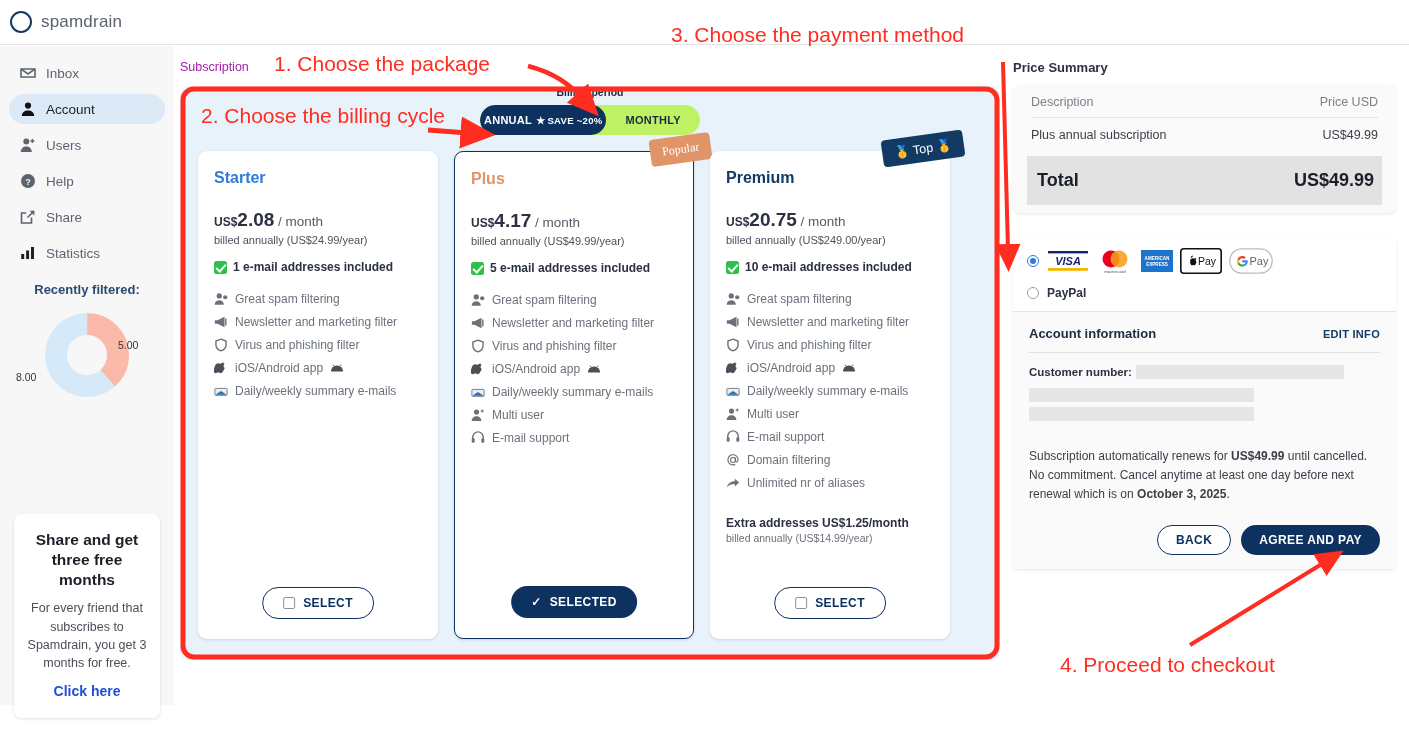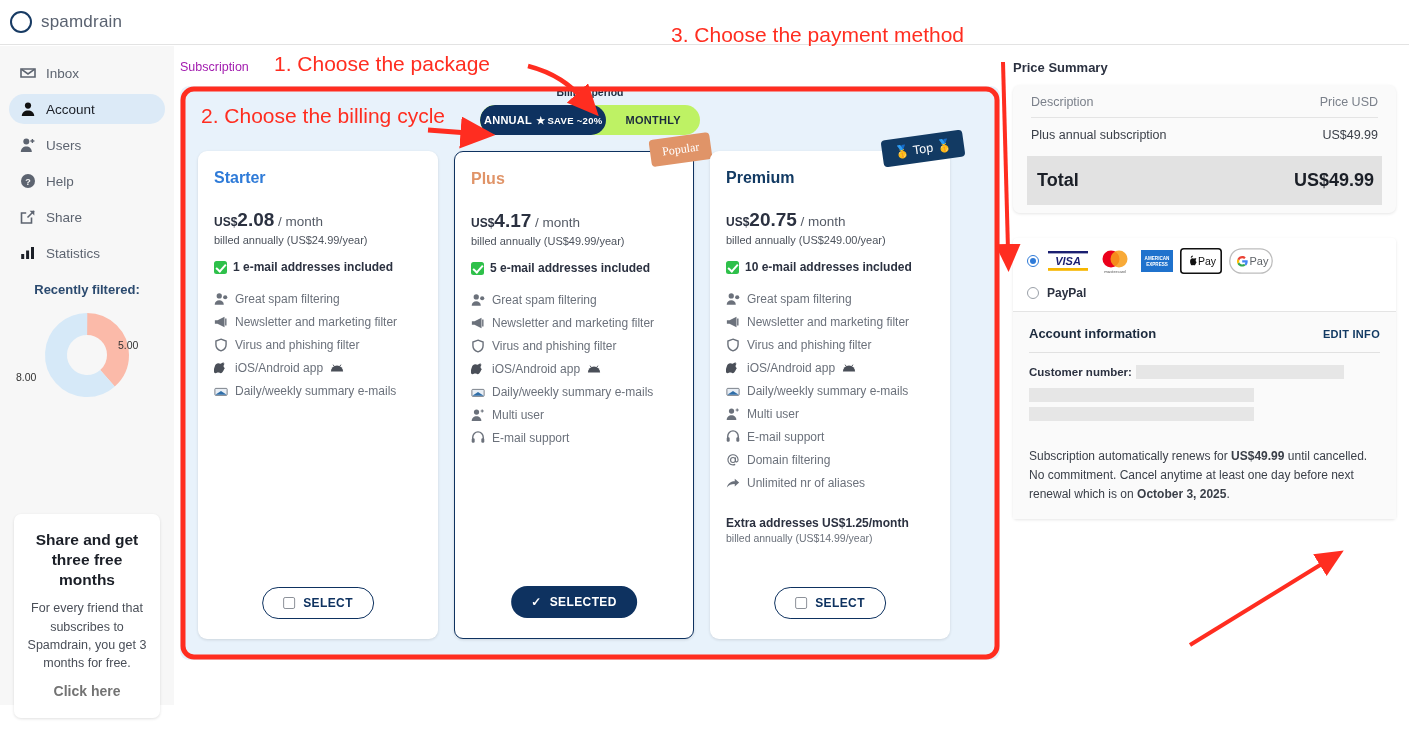--- a/index.html
+++ b/index.html
@@ -46,21 +46,21 @@
   .donut-lbl { position: absolute; font-size: 10.5px; color: #333; }
 
   .promo {
     position: absolute; left: 14px; top: 468px; width: 146px;
     background: #fff; border-radius: 7px; padding: 16px 12px 18px 12px;
     box-shadow: 0 1px 3px rgba(0,0,0,.12);
     text-align: center;
   }
   .promo h3 { font-size: 15.5px; color: #1b1f27; line-height: 1.3; margin-bottom: 9px; }
   .promo p { font-size: 12.5px; color: #4a4f58; line-height: 1.45; margin-bottom: 10px; }
-  .promo a { font-size: 14px; color: #737373; font-weight: bold; text-decoration: none; }
+  .promo a { font-size: 14px; color: #1d4ed8; font-weight: bold; text-decoration: none; }
 
   
   .sub-title {
     position: absolute; left: 180px; top: 60px;
     font-size: 12.5px; font-weight: normal; color: #a21caf;
   }
   .plans-panel {
     position: absolute; left: 180px; top: 86px; width: 820px; height: 574px;
     background: #e8f2fb; border-radius: 9px;
   }
@@ -639,20 +639,24 @@
       <div class="acct-sep"></div>
       <div class="cust">
         <span><span>Customer number</span>:</span>
         <span class="redact" style="width:208px"></span>
       </div>
       <div class="redact" style="width:225px; margin-top:9px;"></div>
       <div class="redact" style="width:225px; margin-top:5px;"></div>
 
       <p class="renew"><span>Subscription automatically renews for </span><b>US$49.99</b><span> until cancelled. No commitment. Cancel anytime at least one day before next renewal which is on </span><b>October 3, 2025</b><span>.</span></p>
 
+      <div class="btns">
+        <div class="btn ghost">BACK</div>
+        <div class="btn solid">AGREE AND PAY</div>
+      </div>
     </div>
   </div>
 
   <svg class="svg-anno">
     <defs>
       <marker id="ah" markerWidth="7" markerHeight="7" refX="1.5" refY="3.2" orient="auto">
         <path d="M0,0 L7,3.2 L0,6.4 z" fill="#ff2d20"></path>
       </marker>
     </defs>
 
@@ -663,14 +667,15 @@
     <path d="M428,130 L468,133" stroke="#ff2d20" stroke-width="5" fill="none" marker-end="url(#ah)"></path>
 
     <path d="M1003,62 L1008,250" stroke="#ff2d20" stroke-width="4" fill="none" marker-end="url(#ah)"></path>
 
     <path d="M1190,645 L1325,562" stroke="#ff2d20" stroke-width="4" fill="none" marker-end="url(#ah)"></path>
   </svg>
 
   <div class="anno" style="left:274px; top:52px;">1. Choose the package</div>
   <div class="anno wrap2" style="left:198px; top:104px;">2. Choose the billing cycle</div>
   <div class="anno" style="left:671px; top:23px;">3. Choose the payment method</div>
+  <div class="anno" style="left:1060px; top:653px;">4. Proceed to checkout</div>
 
 </div>
 
 </body></html>

